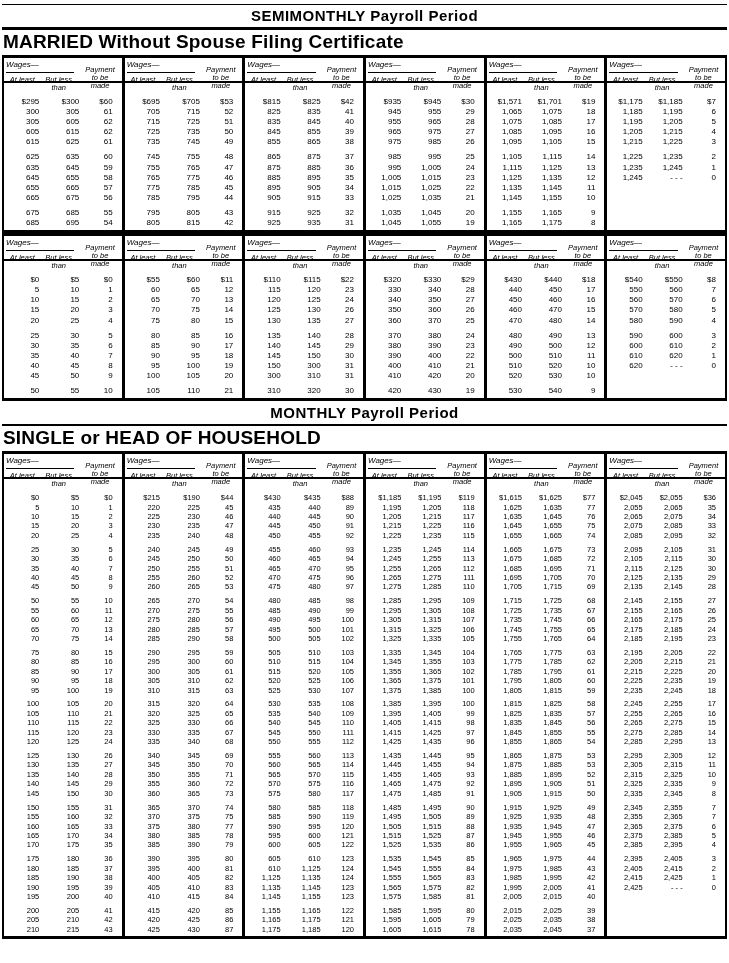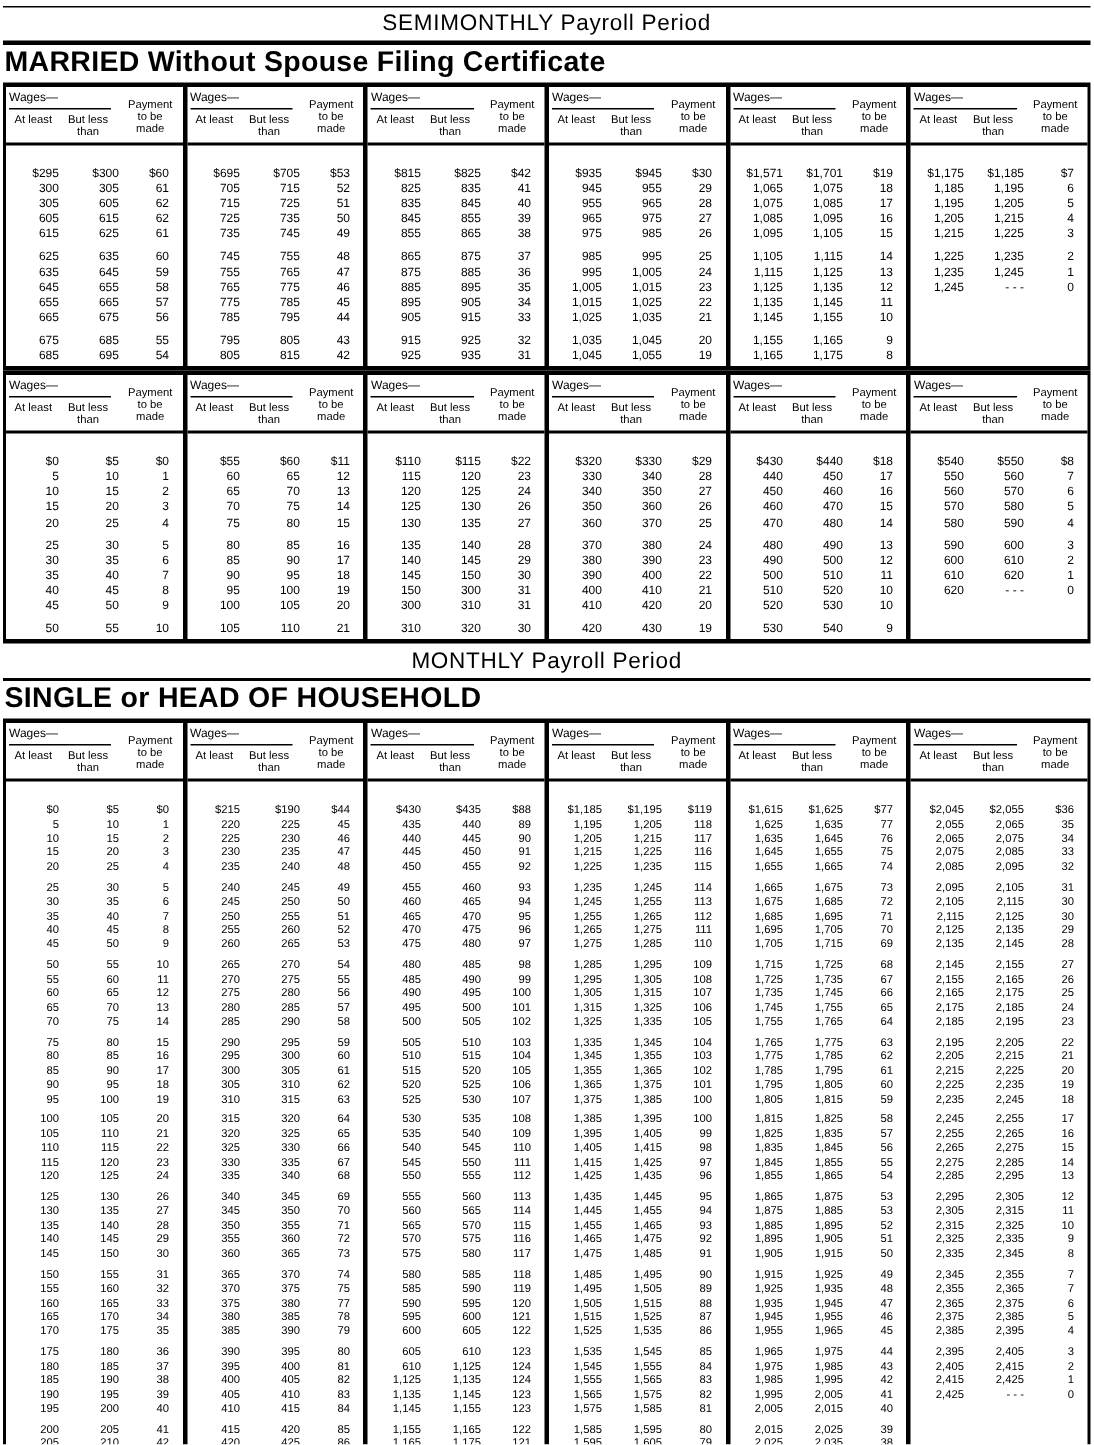--- a/index.html
+++ b/index.html
@@ -4,29 +4,29 @@
 <style>
   * { margin: 0; padding: 0; box-sizing: border-box; }
   html, body { background: #fff; }
   .page {
     width: 729px; height: 963px; background: #fff; color: #000;
     font-family: "Liberation Sans", "DejaVu Sans", sans-serif;
     position: relative; overflow: hidden; padding: 0 2px;
   }
   .top-rule { border-top: 1px solid #000; margin-top: 4px; }
   .period-title {
-    text-align: center; font-weight: normal; font-size: 15px;
+    text-align: center; font-weight: bold; font-size: 15px;
     padding: 2px 0 3px; border-bottom: 3px solid #000; letter-spacing: .5px;
   }
   .period-title.monthly { margin-top: 1px; border-bottom-width: 2px; }
   .section-title { font-weight: bold; font-size: 19px; padding: 1px 1px 2px; letter-spacing: .2px; }
   .wtable { display: flex; border: 2px solid #000; border-top-width: 3px; border-bottom-width: 3px; width: 100%; }
   .group { flex: 1 1 0; border-left: 3px solid #000; display: flex; flex-direction: column; min-width: 0; }
   .group:first-child { border-left: 0; }
-  .ghead { position: relative; height: 39px; border-bottom: 2px solid #000; font-size: 7.5px; line-height: 8px; }
+  .ghead { position: relative; height: 25px; border-bottom: 2px solid #000; font-size: 7.5px; line-height: 8px; font-style: italic; }
   .h-wages { position: absolute; left: 2px; top: 3px; font-size: 8px; }
   .wages-line { position: absolute; left: 2px; width: 58%; top: 14px; border-top: 1px solid #000; }
   .h-atleast { position: absolute; left: 0; top: 18px; width: 31%; text-align: center; }
   .h-butless { position: absolute; left: 30%; top: 18px; width: 33%; text-align: center; white-space: pre-line; }
   .h-pay { position: absolute; right: 1px; top: 8px; width: 35%; text-align: center; white-space: pre-line; }
   .gbody { padding-top: 14px; padding-bottom: 2px; }
   .row { display: flex; white-space: nowrap; }
   .t-semi .row { height: 10.1px; font-size: 8px; line-height: 10px; }
   .t-monthly .row { height: 9.45px; font-size: 7.5px; line-height: 9.4px; }
   .block + .block { margin-top: 5px; }

